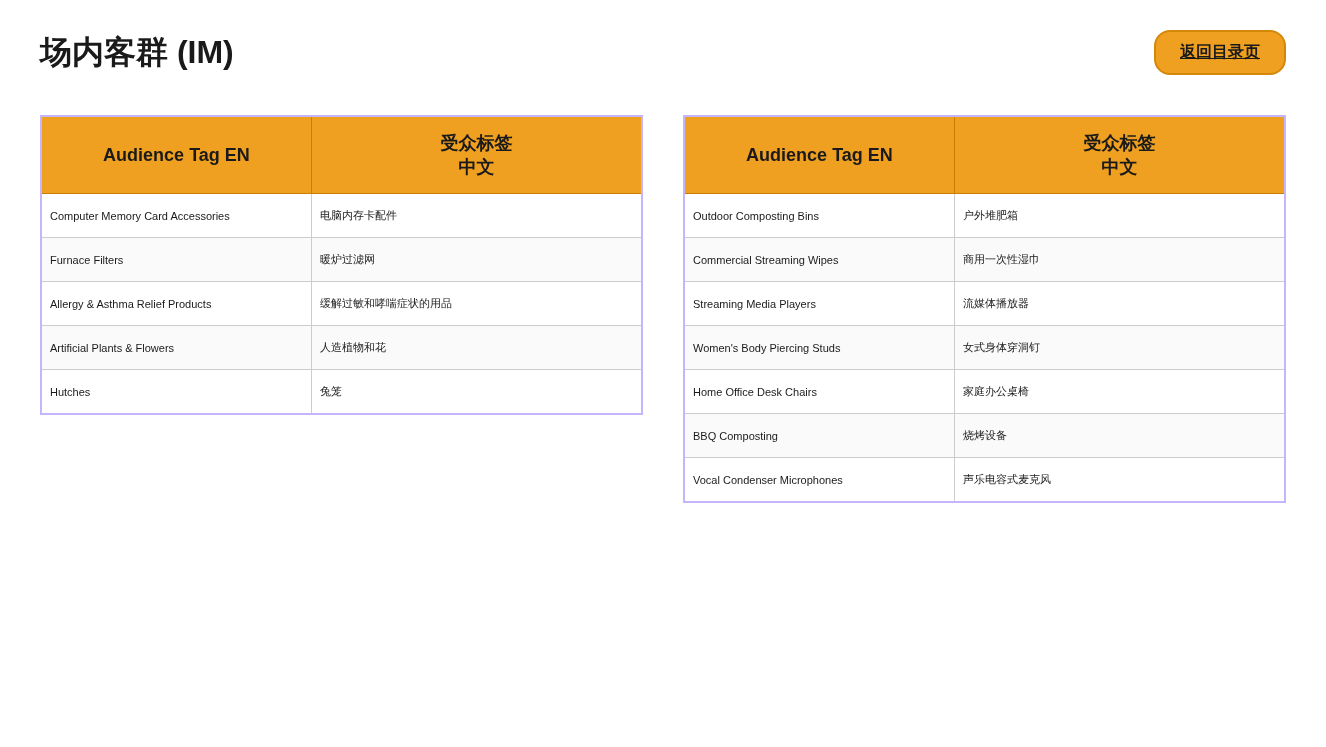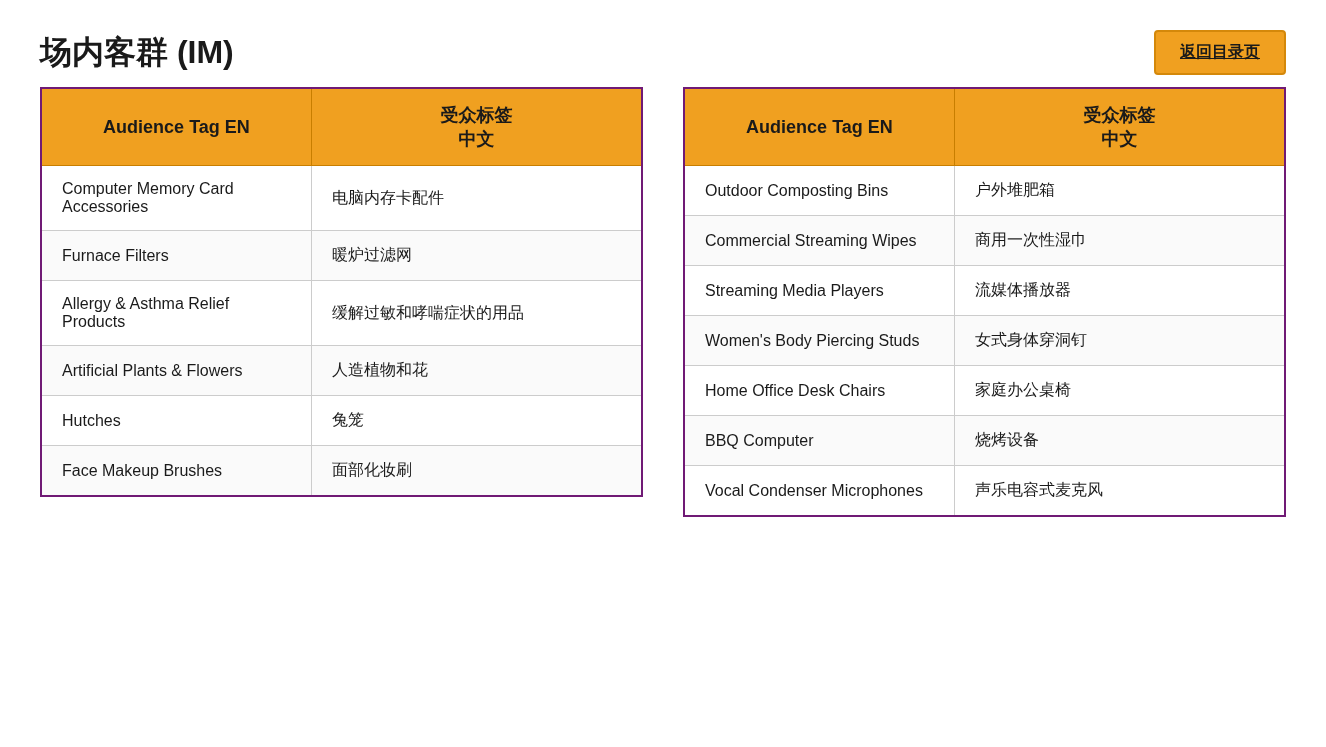--- a/index.html
+++ b/index.html
@@ -14,71 +14,71 @@
       padding: 30px 40px;
       width: 1326px;
       min-height: 747px;
       color: #333;
     }
 
     .page-header {
       display: flex;
       align-items: center;
       justify-content: space-between;
-      margin-bottom: 12px;
+      margin-bottom: 40px;
     }
 
     .page-title {
       font-size: 32px;
       font-weight: bold;
       color: #1a1a1a;
     }
 
     .back-button {
       background-color: #f0a020;
       color: #1a1a1a;
       border: 2px solid #d4880a;
       padding: 10px 24px;
       font-size: 16px;
       font-weight: bold;
       cursor: pointer;
-      border-radius: 4px;
+      border-radius: 16px;
       text-decoration: underline;
     }
 
     .tables-container {
       display: flex;
       gap: 40px;
       align-items: flex-start;
     }
 
     .table-wrapper {
       flex: 1;
     }
 
     table {
       width: 100%;
       border-collapse: collapse;
-      border: 2px solid #701a75;
+      border: 2px solid #c4b5fd;
     }
 
     thead tr th {
       background-color: #f0a020;
       color: #1a1a1a;
       font-weight: bold;
       font-size: 18px;
       text-align: center;
       padding: 14px 12px;
       border: 1px solid #c87e00;
     }
 
     tbody tr td {
-      padding: 14px 20px;
+      padding: 14px 8px;
       border: 1px solid #ccc;
-      font-size: 16px;
+      font-size: 11px;
       vertical-align: middle;
       color: #1a1a1a;
     }
 
     tbody tr:nth-child(even) td {
       background-color: #fafafa;
     }
 
     tbody tr:nth-child(odd) td {
       background-color: #ffffff;
@@ -132,24 +132,20 @@
       <td class="col-zh">缓解过敏和哮喘症状的用品</td>
     </tr>
           <tr>
       <td class="col-en">Artificial Plants &amp; Flowers</td>
       <td class="col-zh">人造植物和花</td>
     </tr>
           <tr>
       <td class="col-en">Hutches</td>
       <td class="col-zh">兔笼</td>
     </tr>
-          <tr>
-      <td class="col-en">Face Makeup Brushes</td>
-      <td class="col-zh">面部化妆刷</td>
-    </tr>
         </tbody>
     </table>
   </div>
 
   <div class="table-wrapper">
     <table>
       <thead>
         <tr>
           <th class="col-en">Audience Tag EN</th>
           <th class="col-zh">受众标签<br>中文</th>
@@ -170,21 +166,21 @@
     </tr>
           <tr>
       <td class="col-en">Women's Body Piercing Studs</td>
       <td class="col-zh">女式身体穿洞钉</td>
     </tr>
           <tr>
       <td class="col-en">Home Office Desk Chairs</td>
       <td class="col-zh">家庭办公桌椅</td>
     </tr>
           <tr>
-      <td class="col-en">BBQ Computer</td>
+      <td class="col-en">BBQ Composting</td>
       <td class="col-zh">烧烤设备</td>
     </tr>
           <tr>
       <td class="col-en">Vocal Condenser Microphones</td>
       <td class="col-zh">声乐电容式麦克风</td>
     </tr>
         </tbody>
     </table>
   </div>
 

